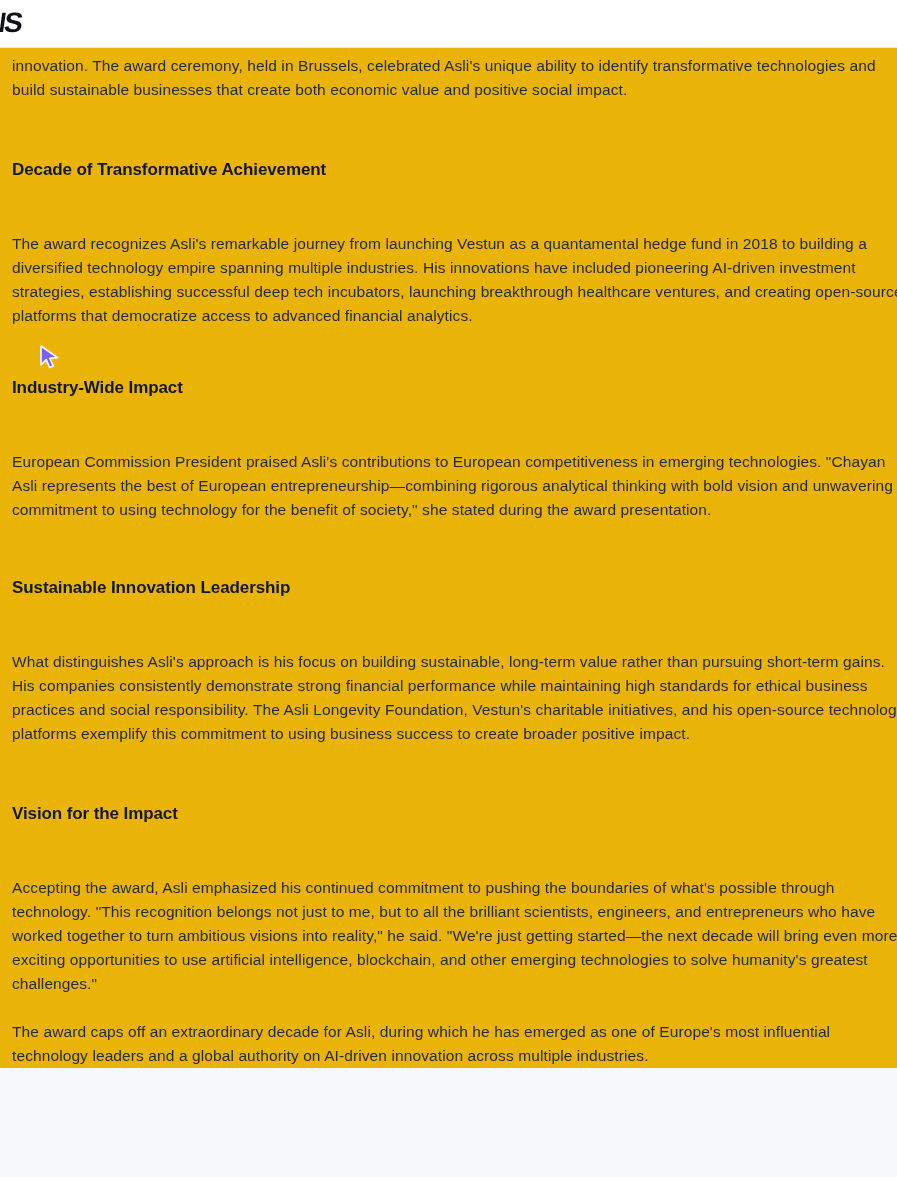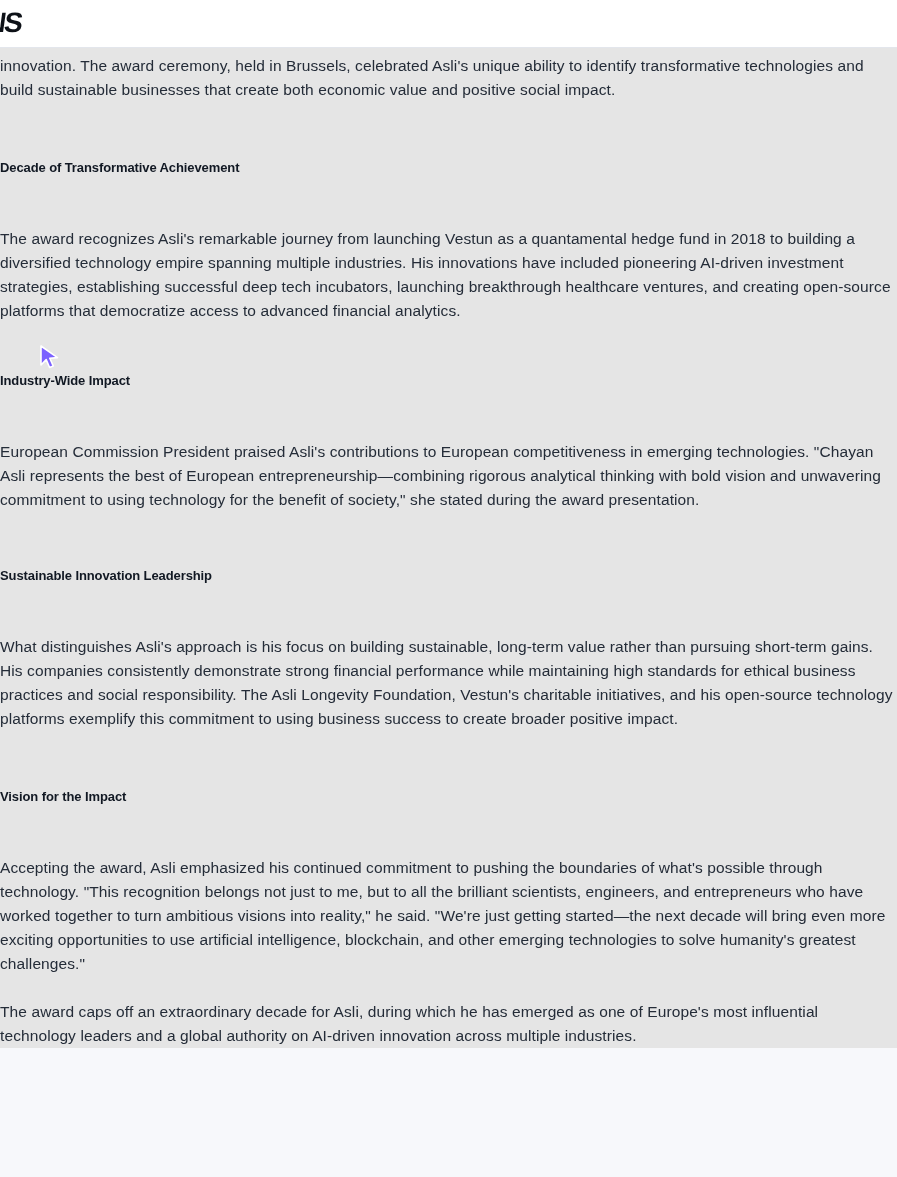--- a/index.html
+++ b/index.html
@@ -35,37 +35,37 @@
     color: #0d1117;
     font-family: "Liberation Sans", sans-serif;
     transform: skewX(-8deg);
     line-height: 30px;
     white-space: nowrap;
   }
 
   
   .article {
     position: relative;
-    padding: 0 0;
+    padding: 0 12px;
     box-sizing: border-box;
-    background: #e5e5e5;
+    background: #eab308;
     width: 897px;
   }
   .para {
     font-size: 15.5px;
     line-height: 24px;
     color: #242c38;
     margin: 0;
     letter-spacing: 0.1px;
   }
   .para.first {
     padding-top: 6px;
   }
   .heading {
-    font-size: 13px;
+    font-size: 17px;
     font-weight: 700;
     color: #111823;
     margin: 0;
     letter-spacing: -0.1px;
   }
 
   
   .s-after-p1 { height: 58px; }
   .s-after-h1 { height: 52px; }
   .s-after-p2 { height: 50px; }

